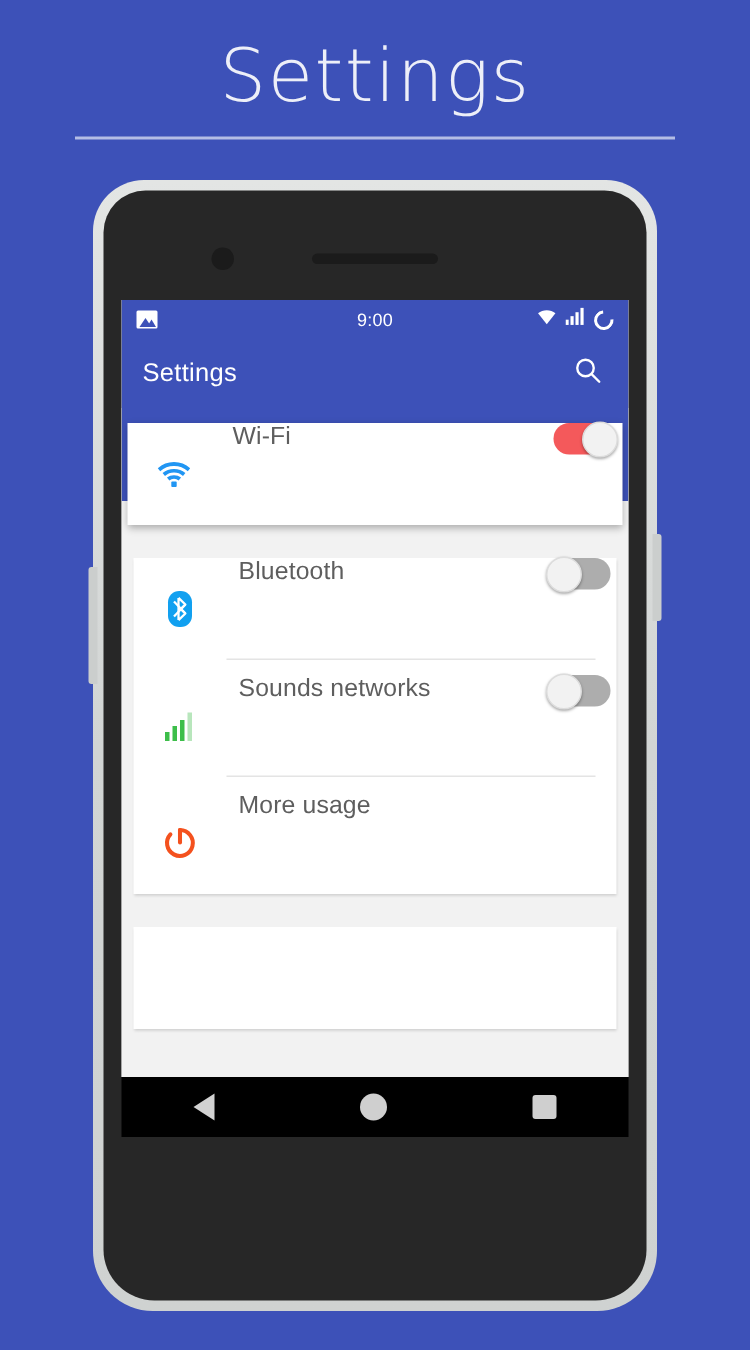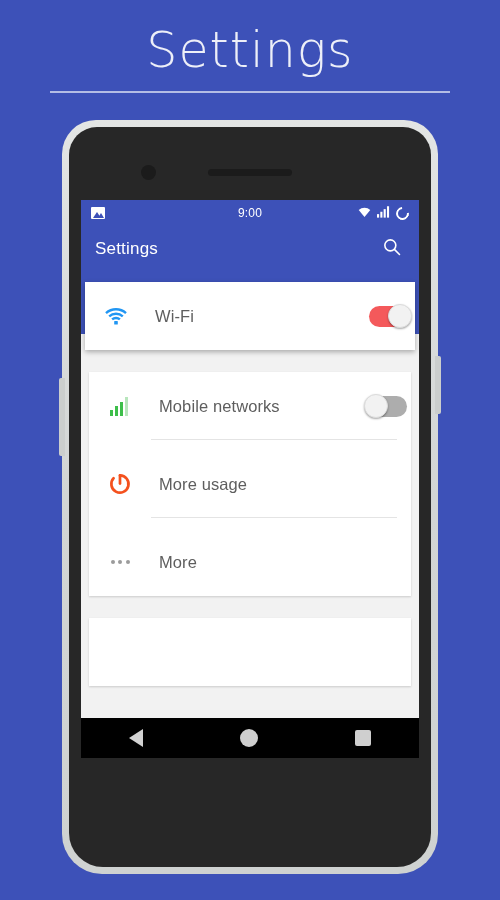--- a/index.html
+++ b/index.html
@@ -129,21 +129,21 @@
     position:relative; background:#FFF; margin:0 8px;
     box-shadow:0 1px 2px rgba(0,0,0,.16);
   }
   .card.featured{
     margin:4px 4px 0 4px;
     box-shadow:0 2px 5px rgba(0,0,0,.30);
   }
   .card-gap{ height:12px; }
 
   .row{
-    display:flex; align-items:center;
+    display:flex; 
     height:68px; padding:0 4px 0 14px;
     position:relative;
     margin-top:10px;
   }
   .row .divider{
     position:absolute; left:62px; right:14px; bottom:0;
     height:1px; background:#E4E4E4;
   }
   .row:last-child .divider{ display:none; }
   .row-icon{
@@ -256,59 +256,63 @@
           <div class="toggle on">
             <span class="knob"></span>
           </div>
 
         </div>
       </div>
 
       <div class="card-gap"></div>
 
       <div class="card">
+        <div class="row">
+          <div class="row-icon">
+            <svg width="20" height="26" viewBox="0 0 20 26">
+              <rect x="2" y="1" width="16" height="24" rx="7.5" fill="#11A0F0"></rect>
+              <path d="M9 5.6 L13.6 10 L9 14.4 V5.6 M9 20.4 L13.6 16 L9 11.6 V20.4" fill="none" stroke="#FFFFFF" stroke-width="1.5" stroke-linejoin="round"></path>
+              <line x1="6" y1="8" x2="13.6" y2="16" stroke="#FFFFFF" stroke-width="1.5"></line>
+              <line x1="6" y1="18" x2="13.6" y2="10" stroke="#FFFFFF" stroke-width="1.5"></line>
+            </svg>
+          </div>
+          <div class="row-label">Bluetooth</div>
+          <div class="toggle off">
+            <span class="knob"></span>
+          </div>
+          <div class="divider"></div>
+        </div>
 
         <div class="row">
           <div class="row-icon">
             <svg width="22" height="22" viewBox="0 0 22 22">
               <rect x="1" y="15" width="3" height="6" fill="#3DBE4A"></rect>
               <rect x="6" y="11" width="3" height="10" fill="#3DBE4A"></rect>
               <rect x="11" y="7" width="3" height="14" fill="#3DBE4A"></rect>
               <rect x="16" y="2" width="3" height="19" fill="#B8E6BC"></rect>
             </svg>
           </div>
-          <div class="row-label">Mobile networks</div>
+          <div class="row-label">Sounds networks</div>
           <div class="toggle off">
             <span class="knob"></span>
           </div>
           <div class="divider"></div>
         </div>
 
         <div class="row">
           <div class="row-icon">
             <svg width="24" height="24" viewBox="0 0 24 24">
               <path d="M12 3.4 A8.6 8.6 0 1 1 5.6 6.2" fill="none" stroke="#F4511E" stroke-width="2.7" stroke-linecap="round"></path>
               <line x1="12" y1="3.4" x2="12" y2="11.6" stroke="#F4511E" stroke-width="2.7" stroke-linecap="round"></line>
             </svg>
           </div>
           <div class="row-label">More usage</div>
           <div class="divider"></div>
         </div>
 
-        <div class="row">
-          <div class="row-icon">
-            <span class="dots">
-                <i></i>
-                <i></i>
-                <i></i>
-              </span>
-          </div>
-          <div class="row-label">More</div>
-
-        </div>
       </div>
 
       <div class="card-gap"></div>
 
       <div class="card">
 
         <div class="row">
           
           
           

